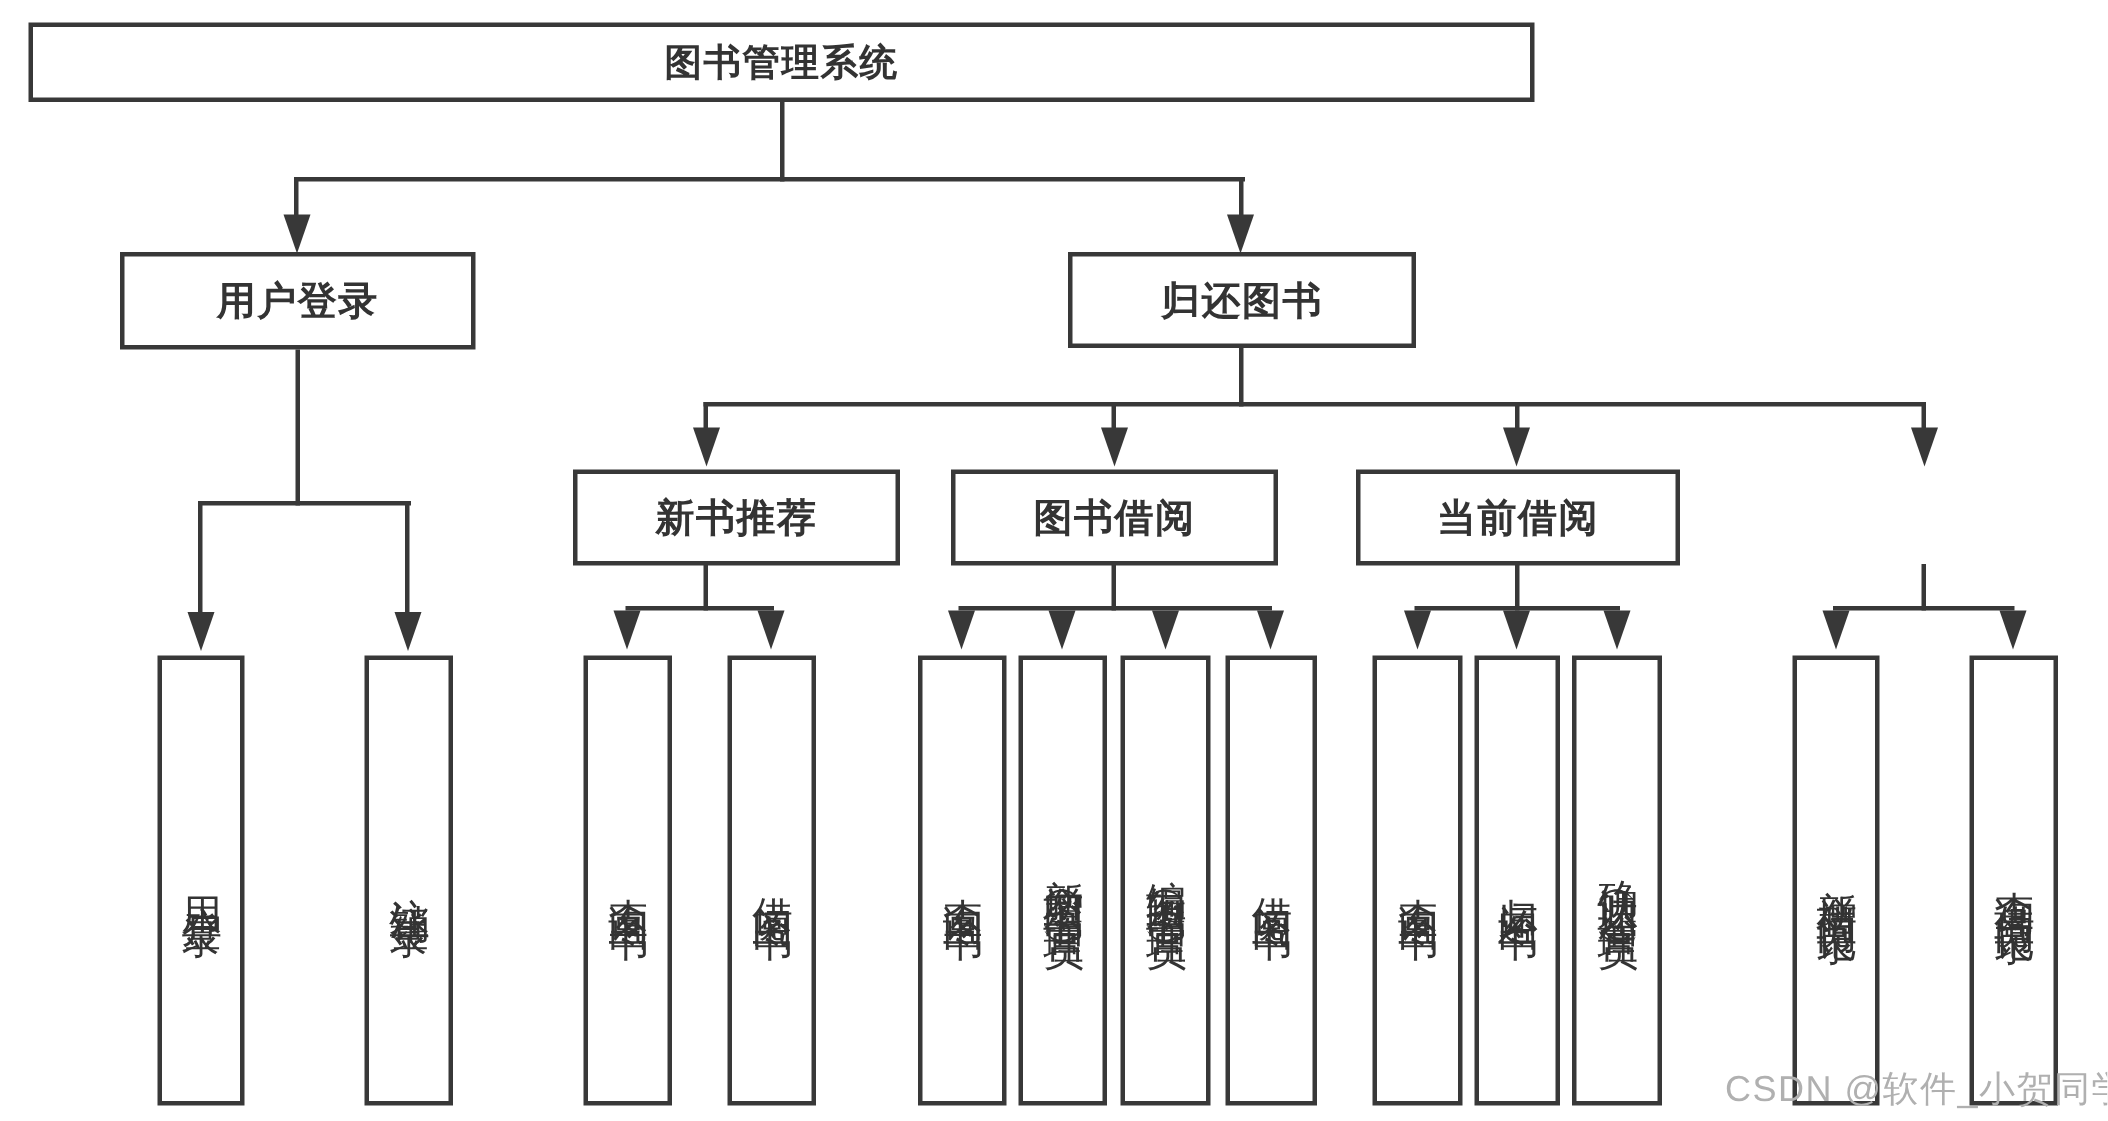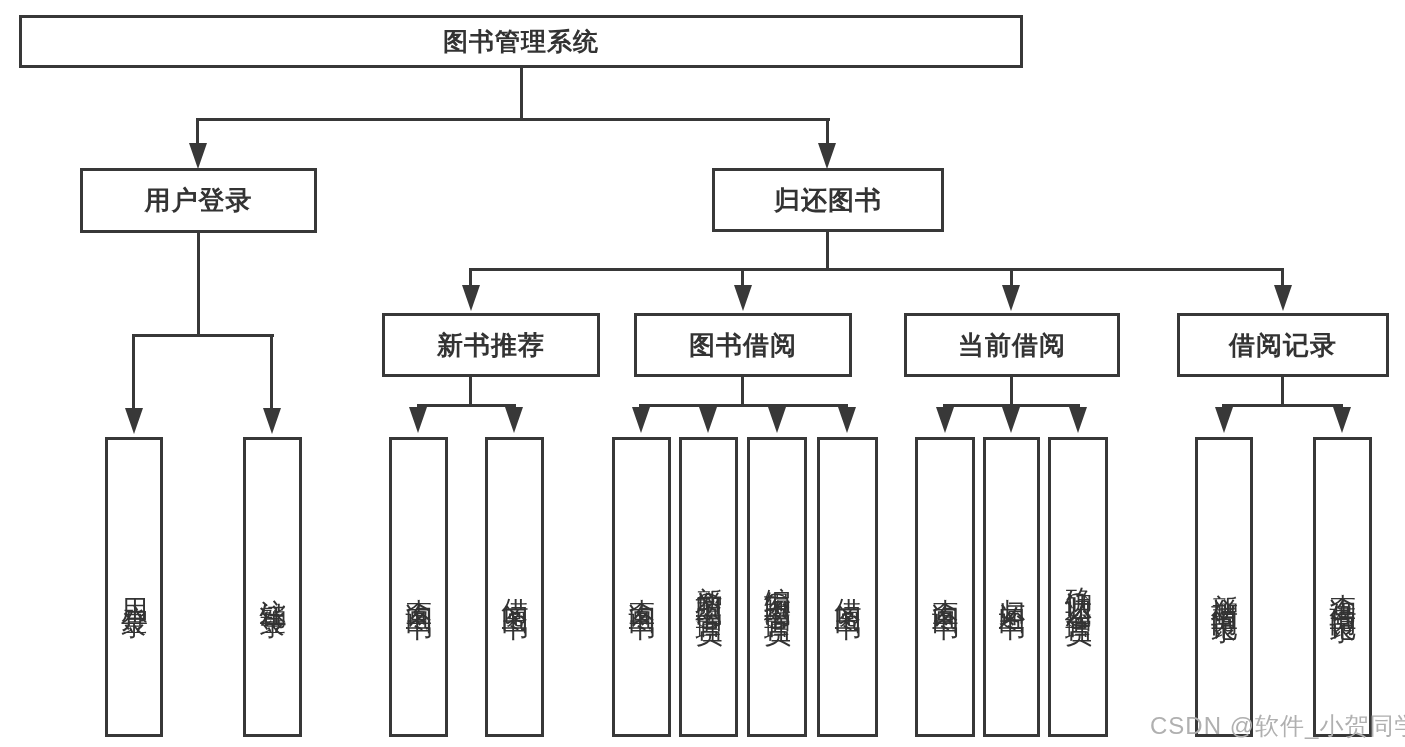--- a/index.html
+++ b/index.html
@@ -51,23 +51,20 @@
   </div>
 
   <div class="hbox" style="left:382px;top:313px;width:218px;height:64px">
     <span class="lbl">新书推荐</span>
   </div>
   <div class="hbox" style="left:634px;top:313px;width:218px;height:64px">
     <span class="lbl">图书借阅</span>
   </div>
   <div class="hbox" style="left:904px;top:313px;width:216px;height:64px">
     <span class="lbl">当前借阅</span>
-  </div>
-  <div class="hbox" style="left:1177px;top:313px;width:212px;height:64px">
-    <span class="lbl">借阅记录</span>
   </div>
 
   <div class="vbox" style="left:105px;top:437px;width:58px;height:300px">
     <span class="vtext">用户登录</span>
   </div>
   <div class="vbox" style="left:243px;top:437px;width:59px;height:300px">
     <span class="vtext">注销登录</span>
   </div>
 
   <div class="vbox" style="left:389px;top:437px;width:59px;height:300px">

